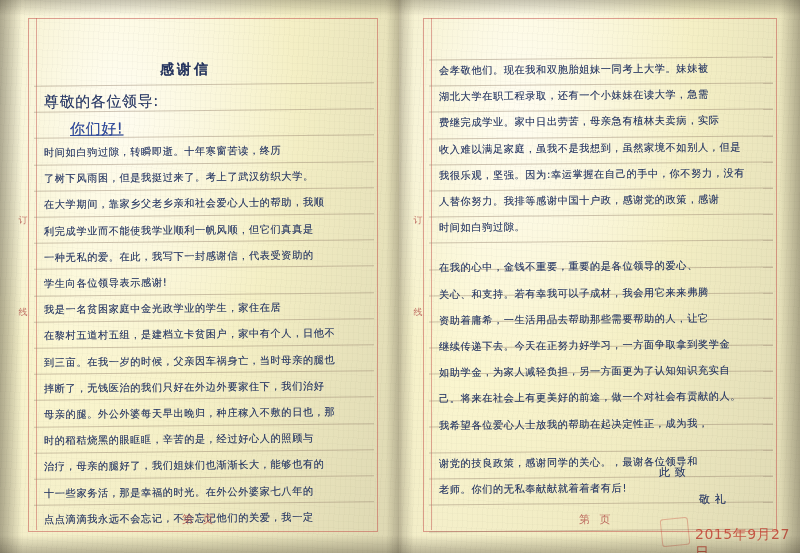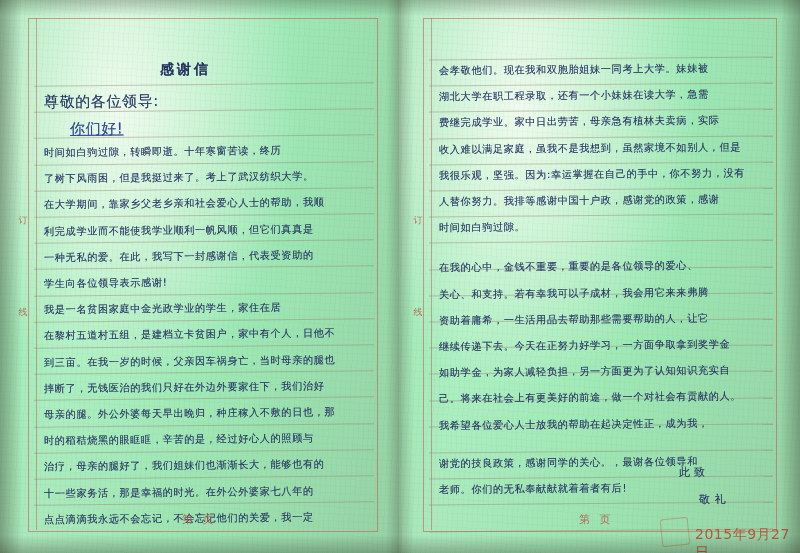--- a/index.html
+++ b/index.html
@@ -13,21 +13,21 @@
     height: 553px;
     overflow: hidden;
     background: #b9b4ac;
     font-family: "DejaVu Sans", sans-serif;
   }
   
   .sheet {
     position: absolute;
     top: 0;
     height: 553px;
-    background: #86efac;
+    background: #fef9c3;
     overflow: hidden;
   }
   .sheet.left  { left: 0px;   width: 399px; }
   .sheet.right { left: 399px; width: 401px; }
 
   
   .paper-tint {
     position: absolute;
     inset: 0;
     background:
@@ -258,21 +258,21 @@
         <span class="hand" style="left: 40px; top: 289.6px; font-size: 10.2px; transform: rotate(-0.5deg);">关心、和支持。若有幸我可以子成材，我会用它来来弗腾</span>
         <span class="hand" style="left: 40px; top: 315.8px; font-size: 10.2px; transform: rotate(-0.5deg);">资助着庸希，一生活用品去帮助那些需要帮助的人，让它</span>
         <span class="hand" style="left: 40px; top: 342px; font-size: 10.2px; transform: rotate(-0.5deg);">继续传递下去。今天在正努力好学习，一方面争取拿到奖学金</span>
         <span class="hand" style="left: 40px; top: 368.2px; font-size: 10.2px; transform: rotate(-0.5deg);">如助学金，为家人减轻负担，另一方面更为了认知知识充实自</span>
         <span class="hand" style="left: 40px; top: 394.4px; font-size: 10.2px; transform: rotate(-0.5deg);">己。将来在社会上有更美好的前途，做一个对社会有贡献的人。</span>
         <span class="hand" style="left: 40px; top: 420.6px; font-size: 10.2px; transform: rotate(-0.5deg);">    我希望各位爱心人士放我的帮助在起决定性正，成为我，</span>
         <span class="hand" style="left: 40px; top: 458.8px; font-size: 10.2px; transform: rotate(-0.5deg);">谢党的技良政策，感谢同学的关心。，最谢各位领导和</span>
         <span class="hand" style="left: 40px; top: 485px; font-size: 10.2px; transform: rotate(-0.5deg);">老师。你们的无私奉献献就着着者有后!</span>
       </div>
 
-    <span class="hand sig" style="left:280px; top:467px; transform:rotate(-1deg);font-family:Liberation Serif, serif;">此   致</span>
+    <span class="hand sig" style="left:260px; top:467px; transform:rotate(-1deg);">此   致</span>
     <span class="hand sig" style="left:300px; top:494px; transform:rotate(-1deg);">敬   礼</span>
 
     <div class="stamp-box" style="left:262px; top:518px;"></div>
     <span class="stamp" style="left:296px; top:526px;">2015年9月27日</span>
 
     <span class="footer-mark" style="left:180px; top:512px;">第    页</span>
   </div>
 
   <div class="gutter"></div>
   <div class="edge-shadow-l"></div>

